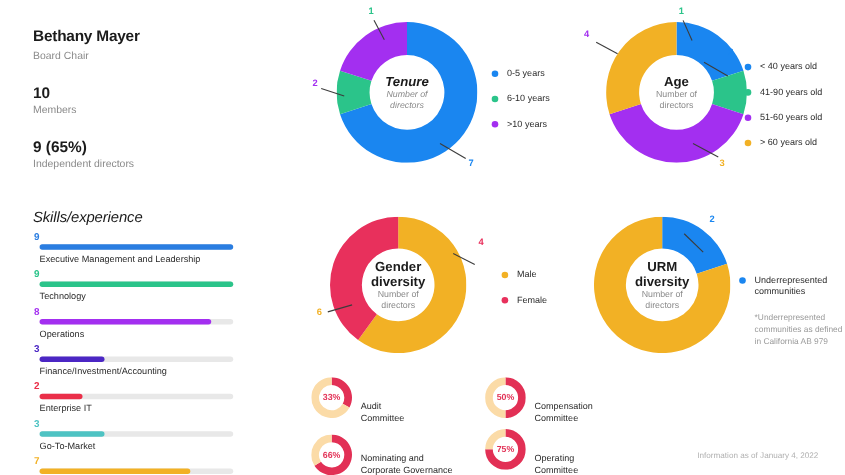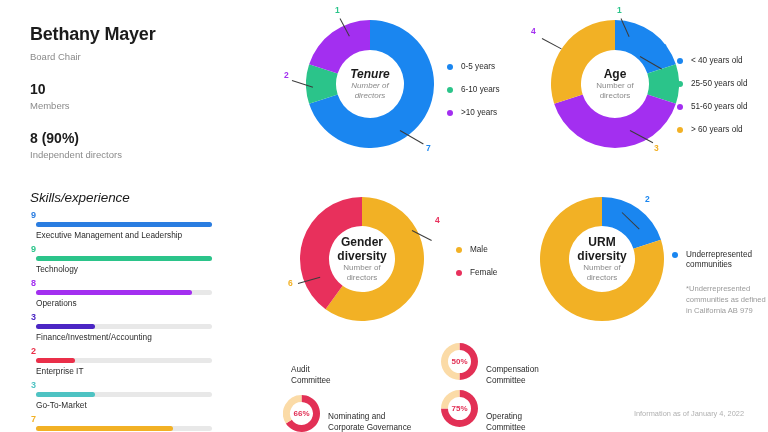--- a/index.html
+++ b/index.html
@@ -6,21 +6,21 @@
   html, body {
     width: 768px; height: 432px;
     background: #ffffff;
     font-family: "Liberation Sans", sans-serif;
     overflow: hidden;
   }
   .page { position: relative; width: 768px; height: 432px; }
 
   
   .left-panel { position: absolute; left: 30px; top: 24px; width: 240px; }
-  .chair-name { font-size: 18px; font-weight: bold; color: #1b1b1b; letter-spacing: -0.2px; }
+  .chair-name { font-size: 14px; font-weight: bold; color: #1b1b1b; letter-spacing: -0.2px; }
   .chair-role { font-size: 9.5px; color: #8a8a8a; margin-top: 6px; }
   .stat-block { margin-top: 19px; }
   .stat-value { font-size: 14px; font-weight: bold; color: #1b1b1b; }
   .stat-label { font-size: 9.5px; color: #8a8a8a; margin-top: 3px; }
 
   .skills-title { position: absolute; left: 30px; top: 190px; font-size: 13.5px; color: #1b1b1b; letter-spacing: -0.1px; font-style: italic; }
   .skills-list { position: absolute; left: 30px; top: 210px; width: 200px; }
   .skill-row { margin-bottom: 4px; }
   .skill-num { font-size: 9px; font-weight: bold; line-height: 11px; padding-left: 1px; }
   .skill-track { position: relative; width: 176px; height: 5px; background: #e8e8e8; border-radius: 3px; margin-top: 1px; margin-left: 6px; }
@@ -64,21 +64,21 @@
 <div class="page">
 
   <div class="left-panel">
     <div class="chair-name">Bethany Mayer</div>
     <div class="chair-role">Board Chair</div>
     <div class="stat-block">
       <div class="stat-value">10</div>
       <div class="stat-label">Members</div>
     </div>
     <div class="stat-block">
-      <div class="stat-value">8 (90%)</div>
+      <div class="stat-value">9 (65%)</div>
       <div class="stat-label">Independent directors</div>
     </div>
   </div>
 
   <div class="skills-title">Skills/experience</div>
   <div class="skills-list" id="skills-list">
       <div class="skill-row">
         <div class="skill-num" style="color:#2a7de1">9</div>
         <div class="skill-track">
           <div class="skill-fill" style="width:100%;background:#2a7de1"></div>
@@ -178,20 +178,27 @@
             <div class="donut-title">URM<br>diversity</div>
             <div class="donut-sub">Number of<br>directors</div>
           </div>
         </div>
       </div>
     </div>
 
   <div class="committees">
     <div class="comm-grid" id="comm-grid">
         <div class="comm-item" style="left: 0px; top: 0px;">
+          <div class="comm-ring">
+            <svg width="37" height="37" viewBox="0 0 37 37">
+              <path d="M18.5 0 A18.5 18.5 0 0 1 34.71167358081148 27.412442970881735 L28.57752682050443 24.040167252169727 A11.5 11.5 0 0 0 18.5 7 Z" fill="#e23055"></path>
+              <path d="M34.71167358081148 27.412442970881735 A18.5 18.5 0 1 1 18.499999999999996 0 L18.499999999999996 7 A11.5 11.5 0 1 0 28.57752682050443 24.040167252169727 Z" fill="#fbdba7"></path>
+            </svg>
+            <div class="comm-pct">33%</div>
+          </div>
           <div class="comm-label">Audit<br>Committee</div>
         </div>
         <div class="comm-item" style="left: 158px; top: 0px;">
           <div class="comm-ring">
             <svg width="37" height="37" viewBox="0 0 37 37">
               <path d="M18.5 0 A18.5 18.5 0 0 1 18.5 37 L18.5 30 A11.5 11.5 0 0 0 18.5 7 Z" fill="#e23055"></path>
               <path d="M18.5 37 A18.5 18.5 0 0 1 18.499999999999996 0 L18.499999999999996 7 A11.5 11.5 0 0 0 18.5 30 Z" fill="#fbdba7"></path>
             </svg>
             <div class="comm-pct">50%</div>
           </div>
@@ -241,21 +248,21 @@
     <div class="leader" style="left: 292px; top: 80px; width: 22px; transform: rotate(18deg);"></div>
     <div class="callout" style="left: 426px; top: 143px; color: rgb(26, 134, 240);">7</div>
     <div class="leader" style="left: 400px; top: 130px; width: 27px; transform: rotate(30deg);"></div>
     <div class="legend" style="left: 677px; top: 56px; width: 95px;">
       <div class="legend-item">
         <span class="legend-dot" style="background:#1a86f0"></span>
         <span class="legend-text">&lt; 40 years old</span>
       </div>
       <div class="legend-item">
         <span class="legend-dot" style="background:#2bc48a"></span>
-        <span class="legend-text">25-50 years old</span>
+        <span class="legend-text">41-90 years old</span>
       </div>
       <div class="legend-item">
         <span class="legend-dot" style="background:#a32ff0"></span>
         <span class="legend-text">51-60 years old</span>
       </div>
       <div class="legend-item">
         <span class="legend-dot" style="background:#f2b125"></span>
         <span class="legend-text">&gt; 60 years old</span>
       </div>
     </div>

